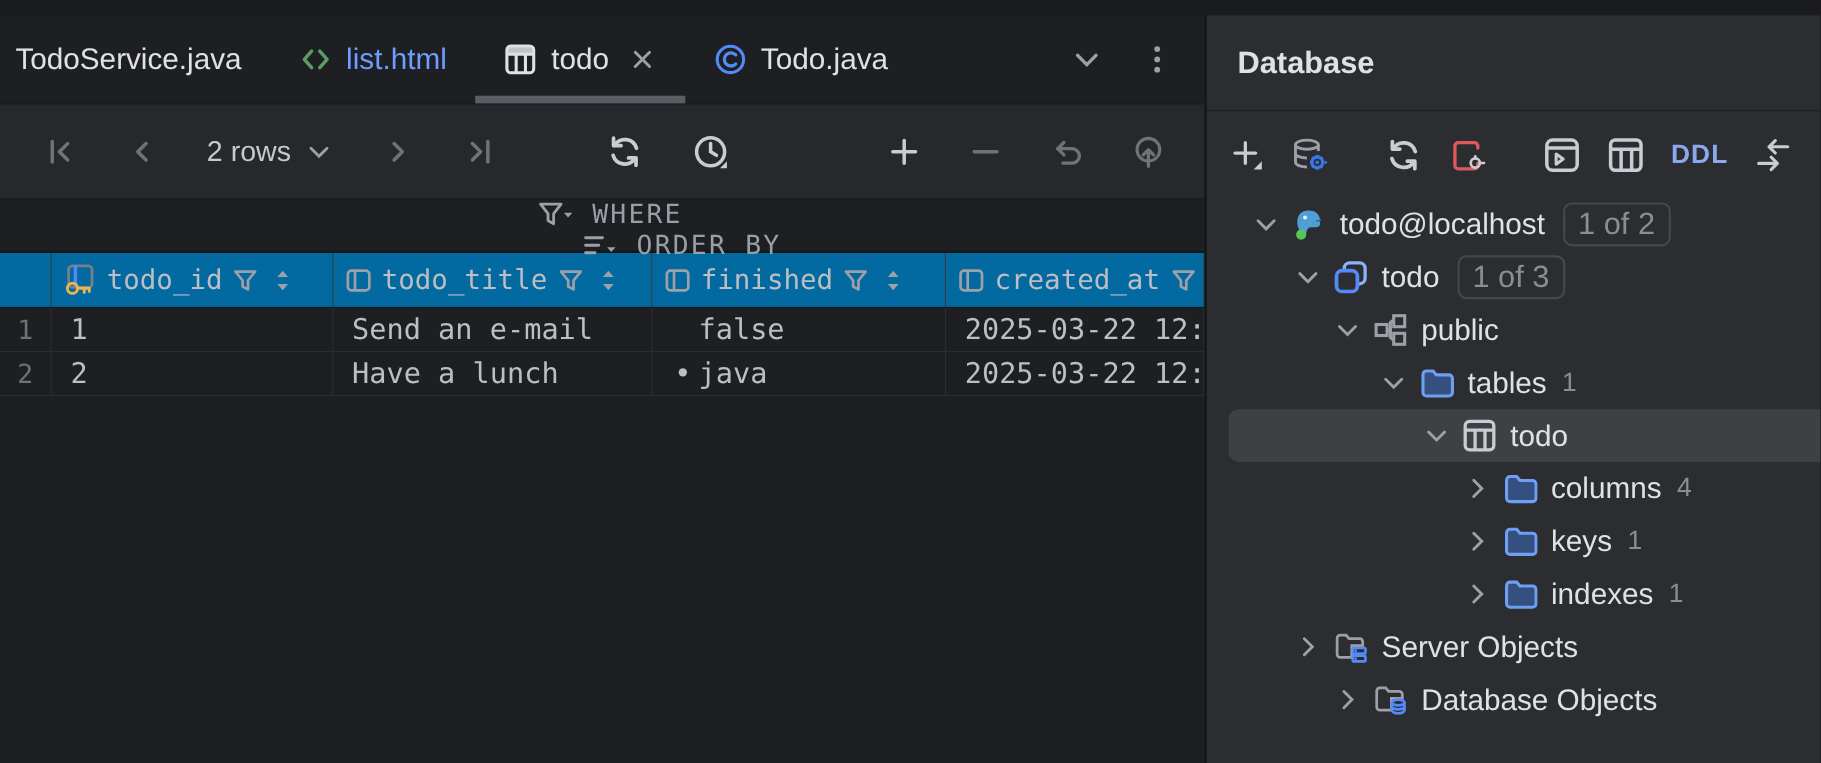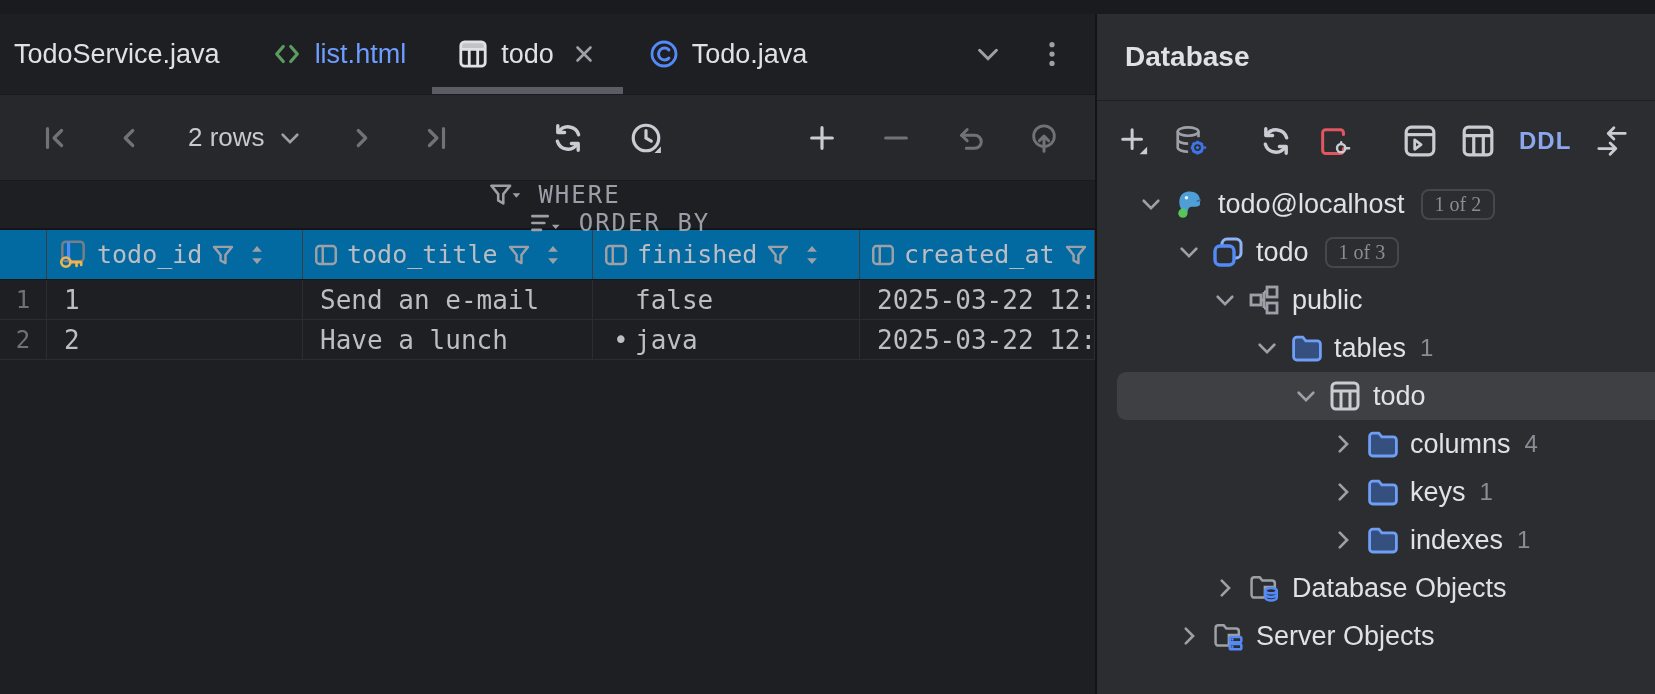--- a/index.html
+++ b/index.html
@@ -54,21 +54,21 @@
   .panel-title { font-size:28px; font-weight:bold; color:#dfe1e5; }
   .panel-toolbar { height:80px; border-top:1px solid #1e1f22; display:flex; align-items:center; padding-left:22px; gap:24px; }
   .panel-toolbar .sep { width:1px; height:44px; background:#43454a; margin:0 2px; }
   .ddl { font-size:24px; font-weight:bold; color:#8ba7ee; letter-spacing:1px; }
 
   .tree { padding-top:0; }
   .trw { height:48px; display:flex; align-items:center; }
   .chev { width:30px; display:flex; justify-content:center; margin-right:8px; color:#9da1a7; flex:none; }
   .ticon { width:32px; height:32px; margin-right:12px; flex:none; }
   .tlabel { font-size:27px; color:#dfe1e5; white-space:nowrap; }
-  .badge { margin-left:16px; font-size:20px; color:#8a8d93; border:2px solid #45474c; border-radius:8px; padding:2px 12px; white-space:nowrap;font-family:Liberation Serif, serif; }
+  .badge { margin-left:16px; font-size:28px; color:#8a8d93; border:2px solid #45474c; border-radius:8px; padding:2px 12px; white-space:nowrap; }
   .count { margin-left:14px; font-size:24px; color:#8a8d93; }
   .lvl0 { padding-left:39px; } .lvl1 { padding-left:77px; } .lvl2 { padding-left:113px; }
   .lvl3 { padding-left:155px; } .lvl4 { padding-left:194px; } .lvl5 { padding-left:231px; }
   .trw.sel { background:#3e4044; border-radius:9px 0 0 9px; margin-left:20px; padding-left:174px; }
 
   svg { display:block; width:100%; height:100%; }
 </style>
 </head>
 <body>
 
@@ -640,40 +640,40 @@
           </svg>
         </span>
       <span class="ticon">
           <svg>
             <use href="#i-folder"></use>
           </svg>
         </span>
       <span class="tlabel">indexes</span>
       <span class="count">1</span>
     </div>
+    <div class="trw lvl1">
+      <span class="chev icon ic26">
+          <svg>
+            <use href="#i-chevright"></use>
+          </svg>
+        </span>
+      <span class="ticon">
+          <svg>
+            <use href="#i-foldersrv"></use>
+          </svg>
+        </span>
+      <span class="tlabel">Server Objects</span>
+    </div>
     <div class="trw lvl2">
       <span class="chev icon ic26">
           <svg>
             <use href="#i-chevright"></use>
           </svg>
         </span>
       <span class="ticon">
           <svg>
             <use href="#i-folderdb"></use>
           </svg>
         </span>
       <span class="tlabel">Database Objects</span>
     </div>
-    <div class="trw lvl1">
-      <span class="chev icon ic26">
-          <svg>
-            <use href="#i-chevright"></use>
-          </svg>
-        </span>
-      <span class="ticon">
-          <svg>
-            <use href="#i-foldersrv"></use>
-          </svg>
-        </span>
-      <span class="tlabel">Server Objects</span>
-    </div>
   </div>
 </div>
 
 </body></html>

